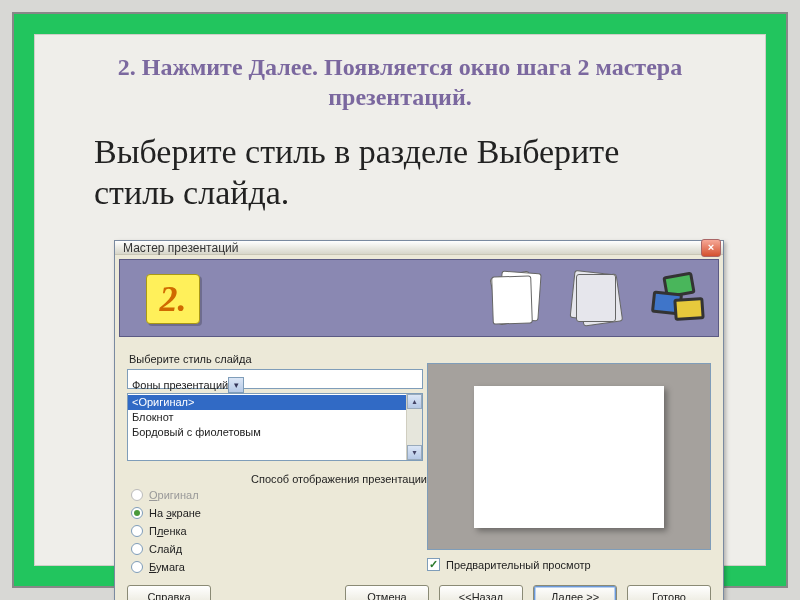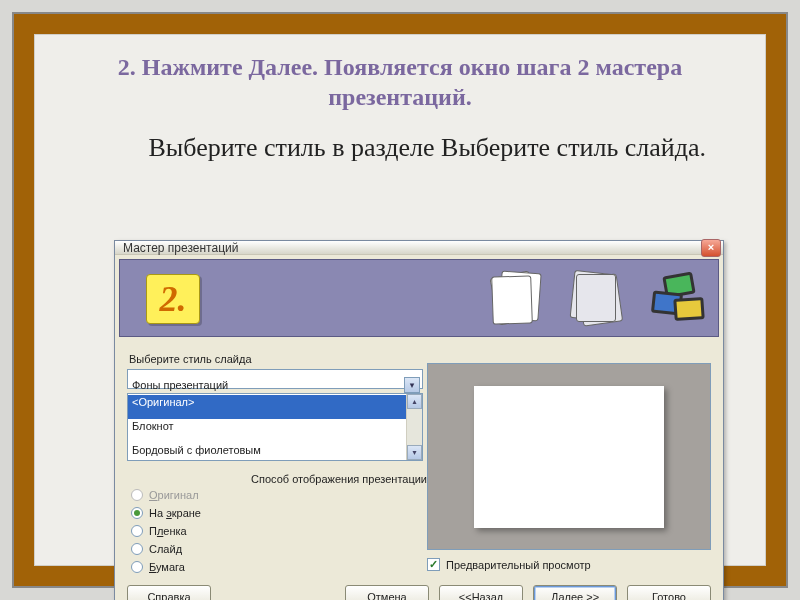--- a/index.html
+++ b/index.html
@@ -6,42 +6,42 @@
   body {
     width: 800px; height: 600px;
     font-family: Tahoma, Arial, sans-serif;
     background: #d8d8d5;
     position: relative; overflow: hidden;
   }
   .slide-frame {
     position: absolute;
     left: 12px; top: 12px; right: 12px; bottom: 12px;
     border: 2px solid #888;
-    background: #a16207;
+    background: #22c55e;
   }
   .slide-inner {
     position: absolute;
     left: 20px; top: 20px; right: 20px; bottom: 20px;
     background: #efeeea;
     box-shadow: inset 0 0 0 1px #d0cec8;
   }
   .title {
     text-align: center;
     color: #7b689f;
     font-weight: bold;
     font-family: "Times New Roman", serif;
     font-size: 24px;
     line-height: 1.25;
     padding: 18px 60px 6px;
   }
   .subtitle {
-    text-align: right;
+    text-align: left;
     color: #222;
     font-family: "Times New Roman", serif;
-    font-size: 26px;
+    font-size: 34px;
     line-height: 1.2;
     padding: 14px 60px 10px;
   }
   
   .win {
     position: absolute;
     left: 80px; top: 206px;
     width: 610px;
     border: 1px solid #7a8aa0;
     background: #ece9d8;
@@ -105,38 +105,38 @@
     display: flex;
     padding: 8px 12px 6px;
     font-size: 11px;
     color: #222;
   }
   .col-left { width: 300px; }
   .section-label { margin: 4px 0 4px 2px; }
   .combo {
     width: 296px; height: 20px;
     background: #fff; border: 1px solid #7f9db9;
-    display: flex; align-items: center; justify-content: space-between;
+    display: flex; align-items: center; justify-content: flex-start;
     padding: 12px 2px 0 4px;
   }
   .combo-btn {
     width: 16px; height: 16px;
     background: linear-gradient(#dbe6f6,#b6c9e6);
     border: 1px solid #7f9db9;
     display:flex;align-items:center;justify-content:center;
     color:#335; font-size:9px;
   }
   .listbox {
     margin-top: 4px;
     width: 296px; height: 68px;
     background: #fff; border: 1px solid #7f9db9;
     position: relative; overflow: hidden;
     padding: 1px 0;
   }
-  .listbox .item { padding: 0 4px; height: 24px; line-height: 15px; }
+  .listbox .item { padding: 0 4px; height: 15px; line-height: 15px; }
   .listbox .sel { background: #316ac5; color: #fff; }
   .scrollbar {
     position: absolute; right:0; top:0; bottom:0; width:16px;
     background:#efefe6; border-left:1px solid #d0cec0;
     display:flex; flex-direction:column; justify-content:space-between;
   }
   .sb-btn{height:15px;background:linear-gradient(#dbe6f6,#b6c9e6);border:1px solid #9ab;display:flex;align-items:center;justify-content:center;font-size:8px;color:#446;}
   .sb-track{flex:1;background:#e6e6dc;}
   .radios { margin-top: 12px; text-align: right; }
   .radio-grid { display: grid; grid-template-columns: 1fr; row-gap: 6px; margin: 4px 0 0 4px; }

